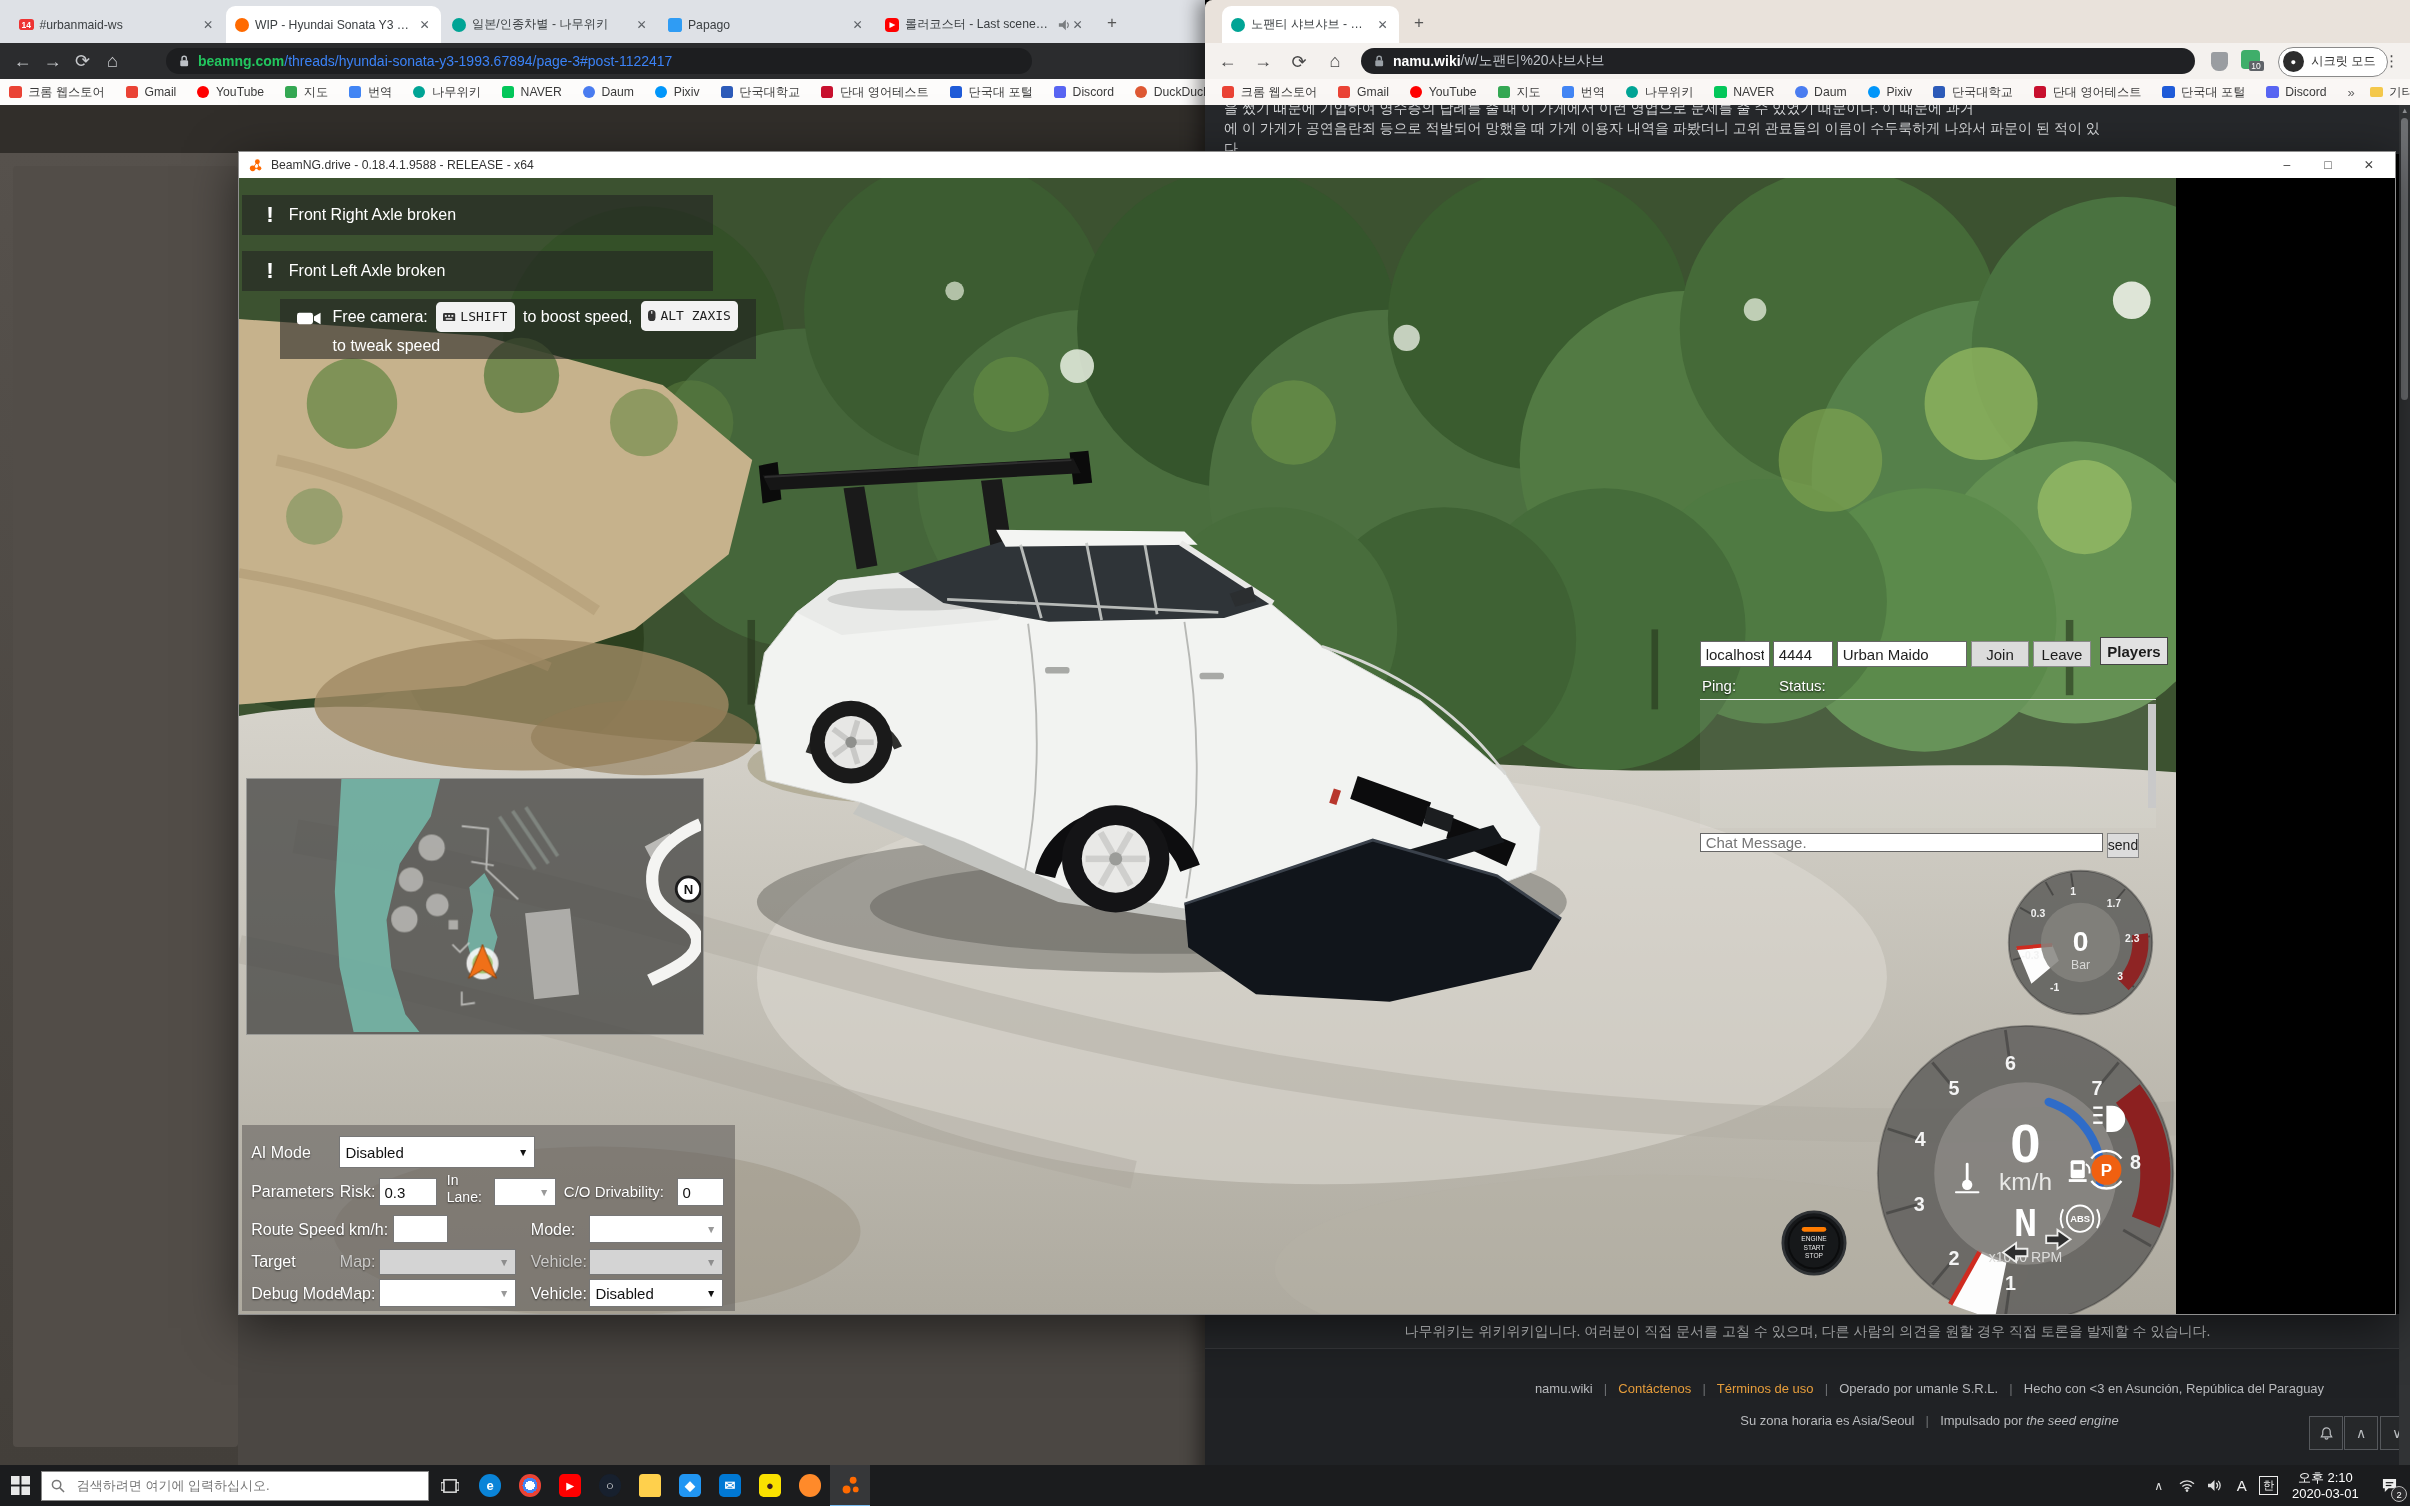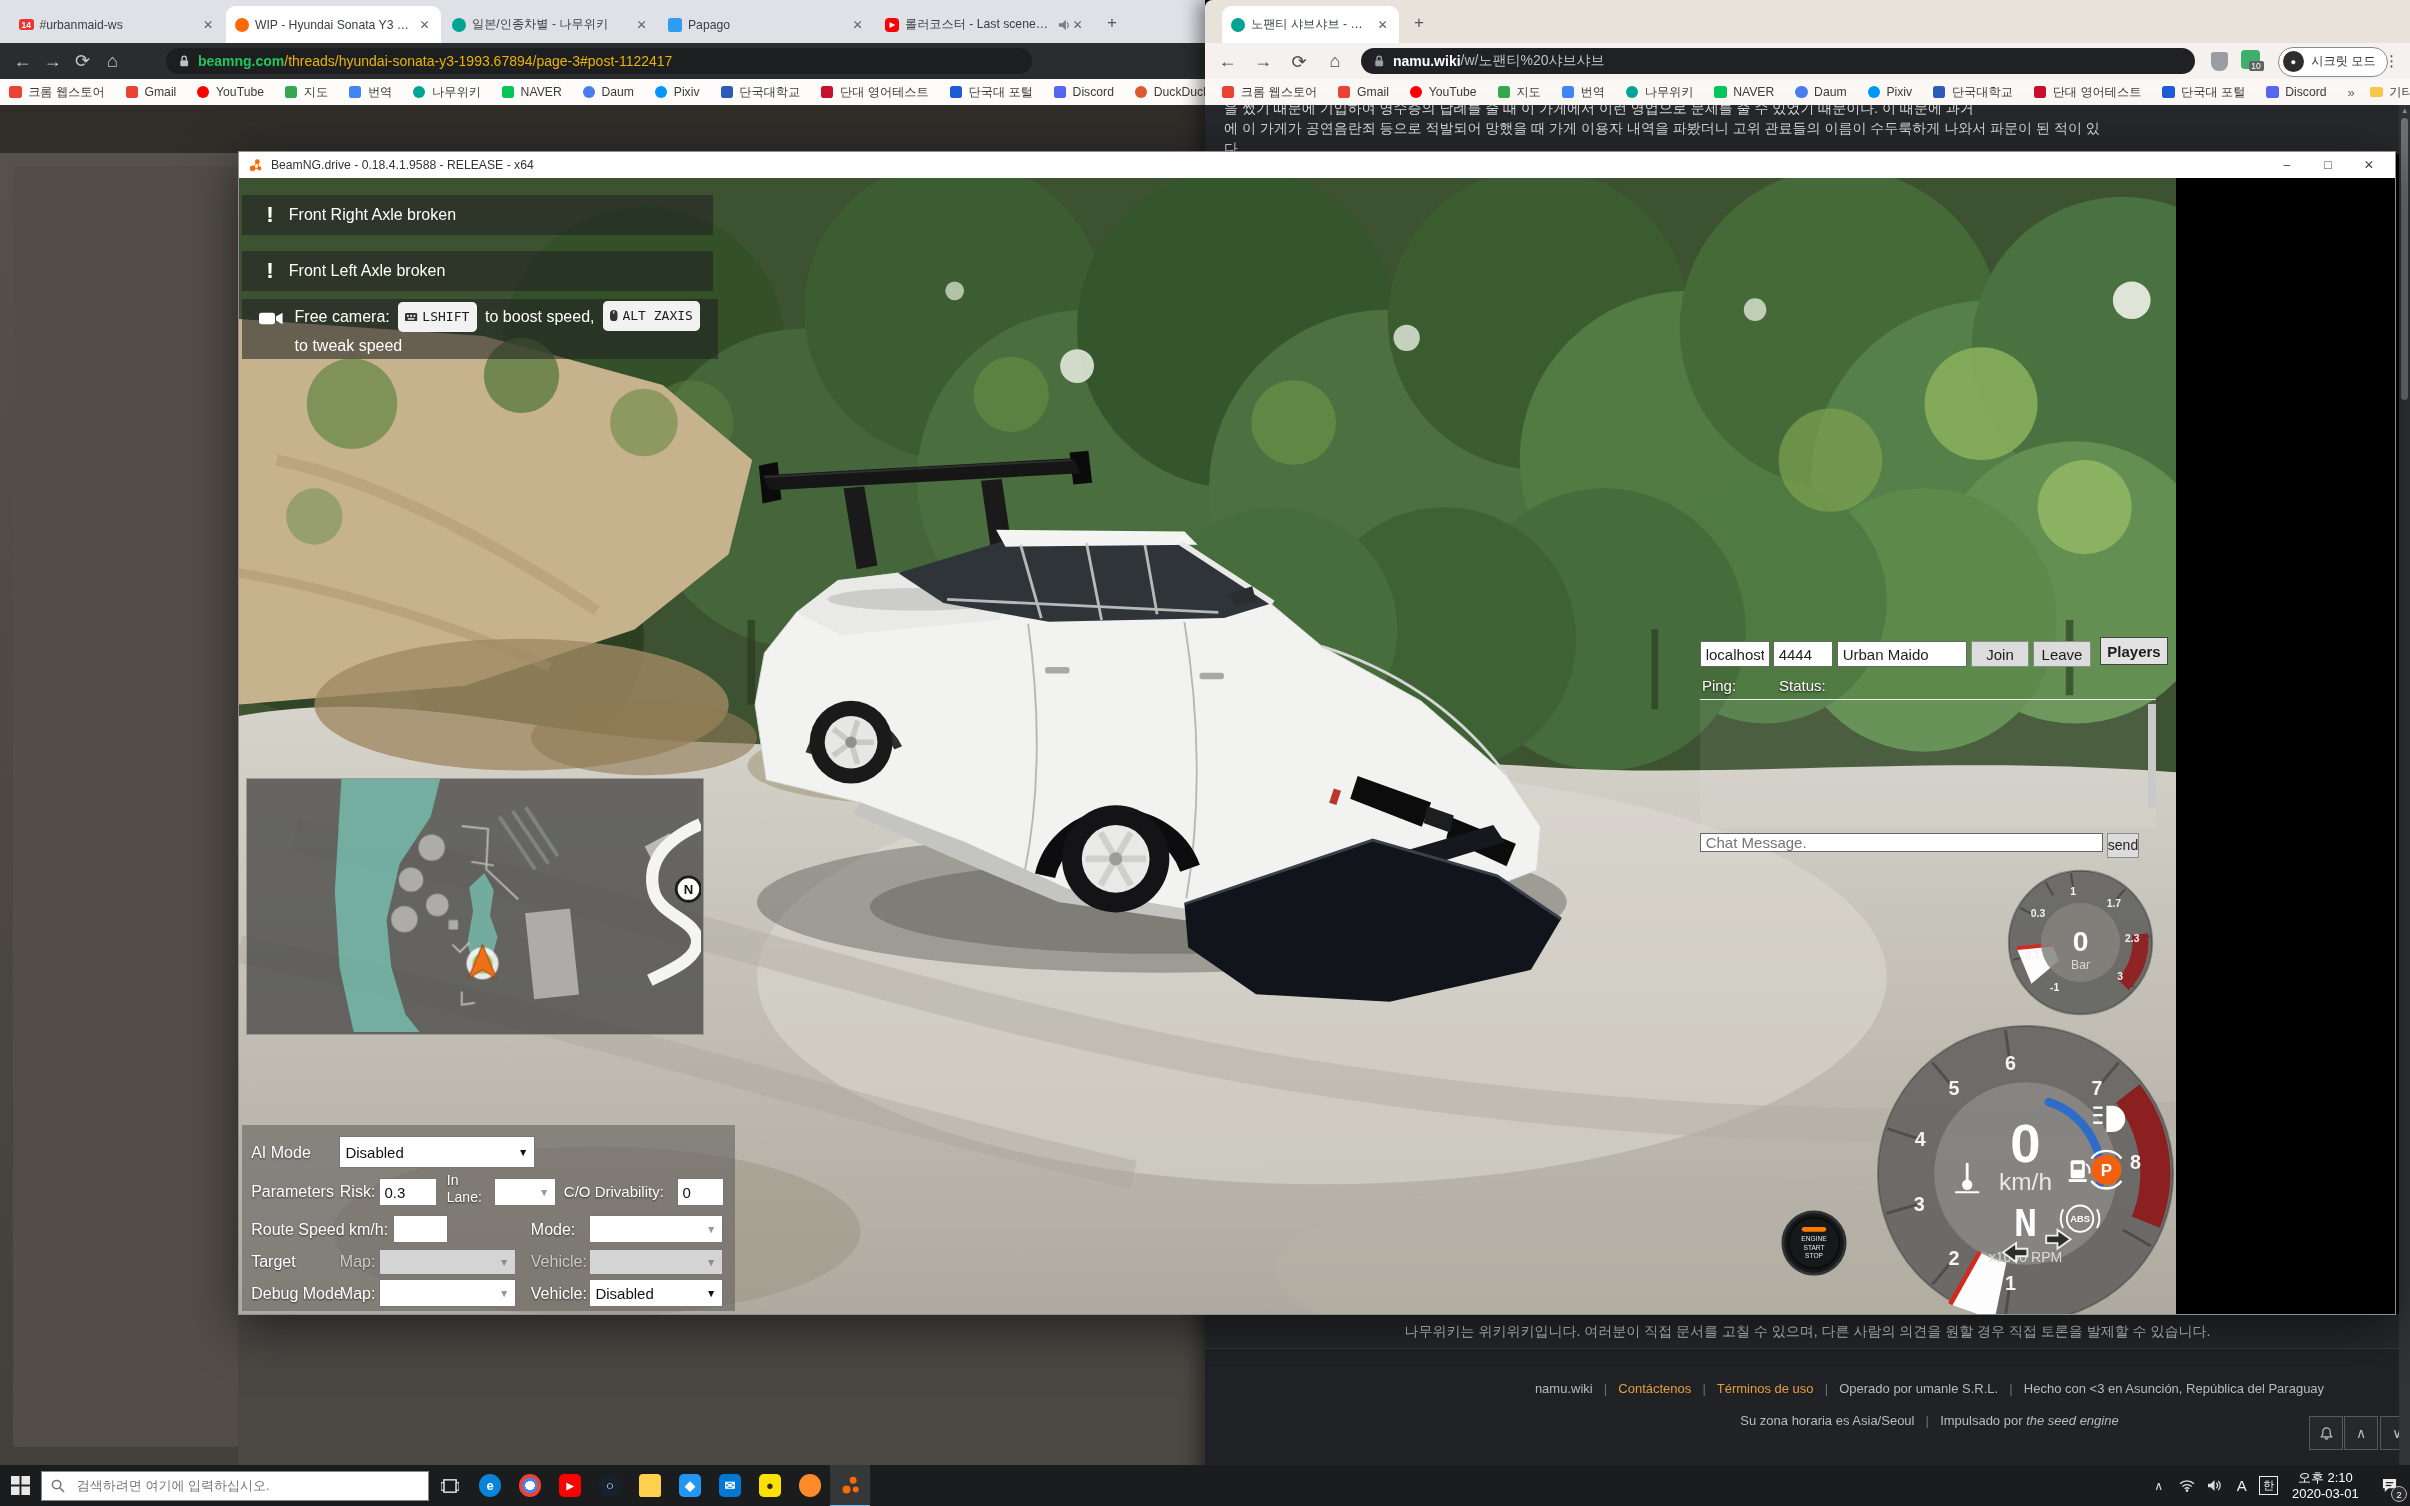--- a/index.html
+++ b/index.html
@@ -126,21 +126,21 @@
       <span class="navglyph" style="margin-left:7.5px;">←</span>
       <span class="navglyph">→</span>
       <span class="navglyph">⟳</span>
       <span class="navglyph">⌂</span>
       <div class="urlpill" style="left:166px;top:4.7px;width:866px;">
         <svg class="lock" viewBox="0 0 11 14">
             <rect x="1" y="6" width="9" height="7" rx="1.5" fill="#bdc1c6"></rect>
             <path d="M3 6 V4 a2.5 2.5 0 0 1 5 0 V6" stroke="#bdc1c6" stroke-width="1.6" fill="none"></path>
           </svg>
         <b style="color:#22c55e;font-weight:bold;">beamng.com</b>
-          <span style="color:#eab308;">/threads/hyundai-sonata-y3-1993.67894/page-3#post-1122417</span>
+          <span style="color:#3b82f6;">/threads/hyundai-sonata-y3-1993.67894/page-3#post-1122417</span>
       </div>
       <span class="abs" style="left:1055px;top:53px;width:15px;height:15px;border-radius:50%;background:#8a8d90;"></span>
       <span class="abs" style="left:1087px;top:51px;width:19px;height:19px;border-radius:50%;background:#5f7d9c;"></span>
       <span class="abs" style="left:1122px;top:50px;color:#c7c9cc;font-size:15px;">⋮</span>
     </div>
 
     <div id="lb-bookmarks" class="abs">
       <span class="bmitem">
           <span class="favsq" style="background:#ea4335;width:12.2px;height:12.2px;"></span>
           <span>크롬 웹스토어</span>
@@ -529,21 +529,21 @@
 
       
       <div class="gmsg" style="top:17px;height:40px;">
         <span class="bang">!</span>
         <span>Front Right Axle broken</span>
       </div>
       <div class="gmsg" style="top:73px;height:40px;">
         <span class="bang">!</span>
         <span>Front Left Axle broken</span>
       </div>
-      <div class="gmsg" style="top:121px;height:60px;width:476px;align-items:flex-start;">
+      <div class="gmsg" style="top:121px;height:60px;width:476px;align-items:flex-start;margin-left:38px;">
         <svg width="24.5" height="17" viewBox="0 0 26 18" style="margin:11.3px 11.3px 0 17px;">
           <rect x="0" y="3" width="17" height="12" rx="2.5" fill="#fff"></rect>
             <polygon points="18,7 25,3 25,15 18,11" fill="#fff"></polygon>
         </svg>
         <div style="line-height:28px;margin-top:1.9px;">
           <span>Free camera:</span>
           <span class="keycap">
               <svg width="12.2" height="8.5" viewBox="0 0 13 9">
                 <rect x="0" y="0" width="13" height="9" rx="1.5" fill="#333"></rect>
                 <rect x="2" y="2" width="2" height="2" fill="#eee"></rect>

